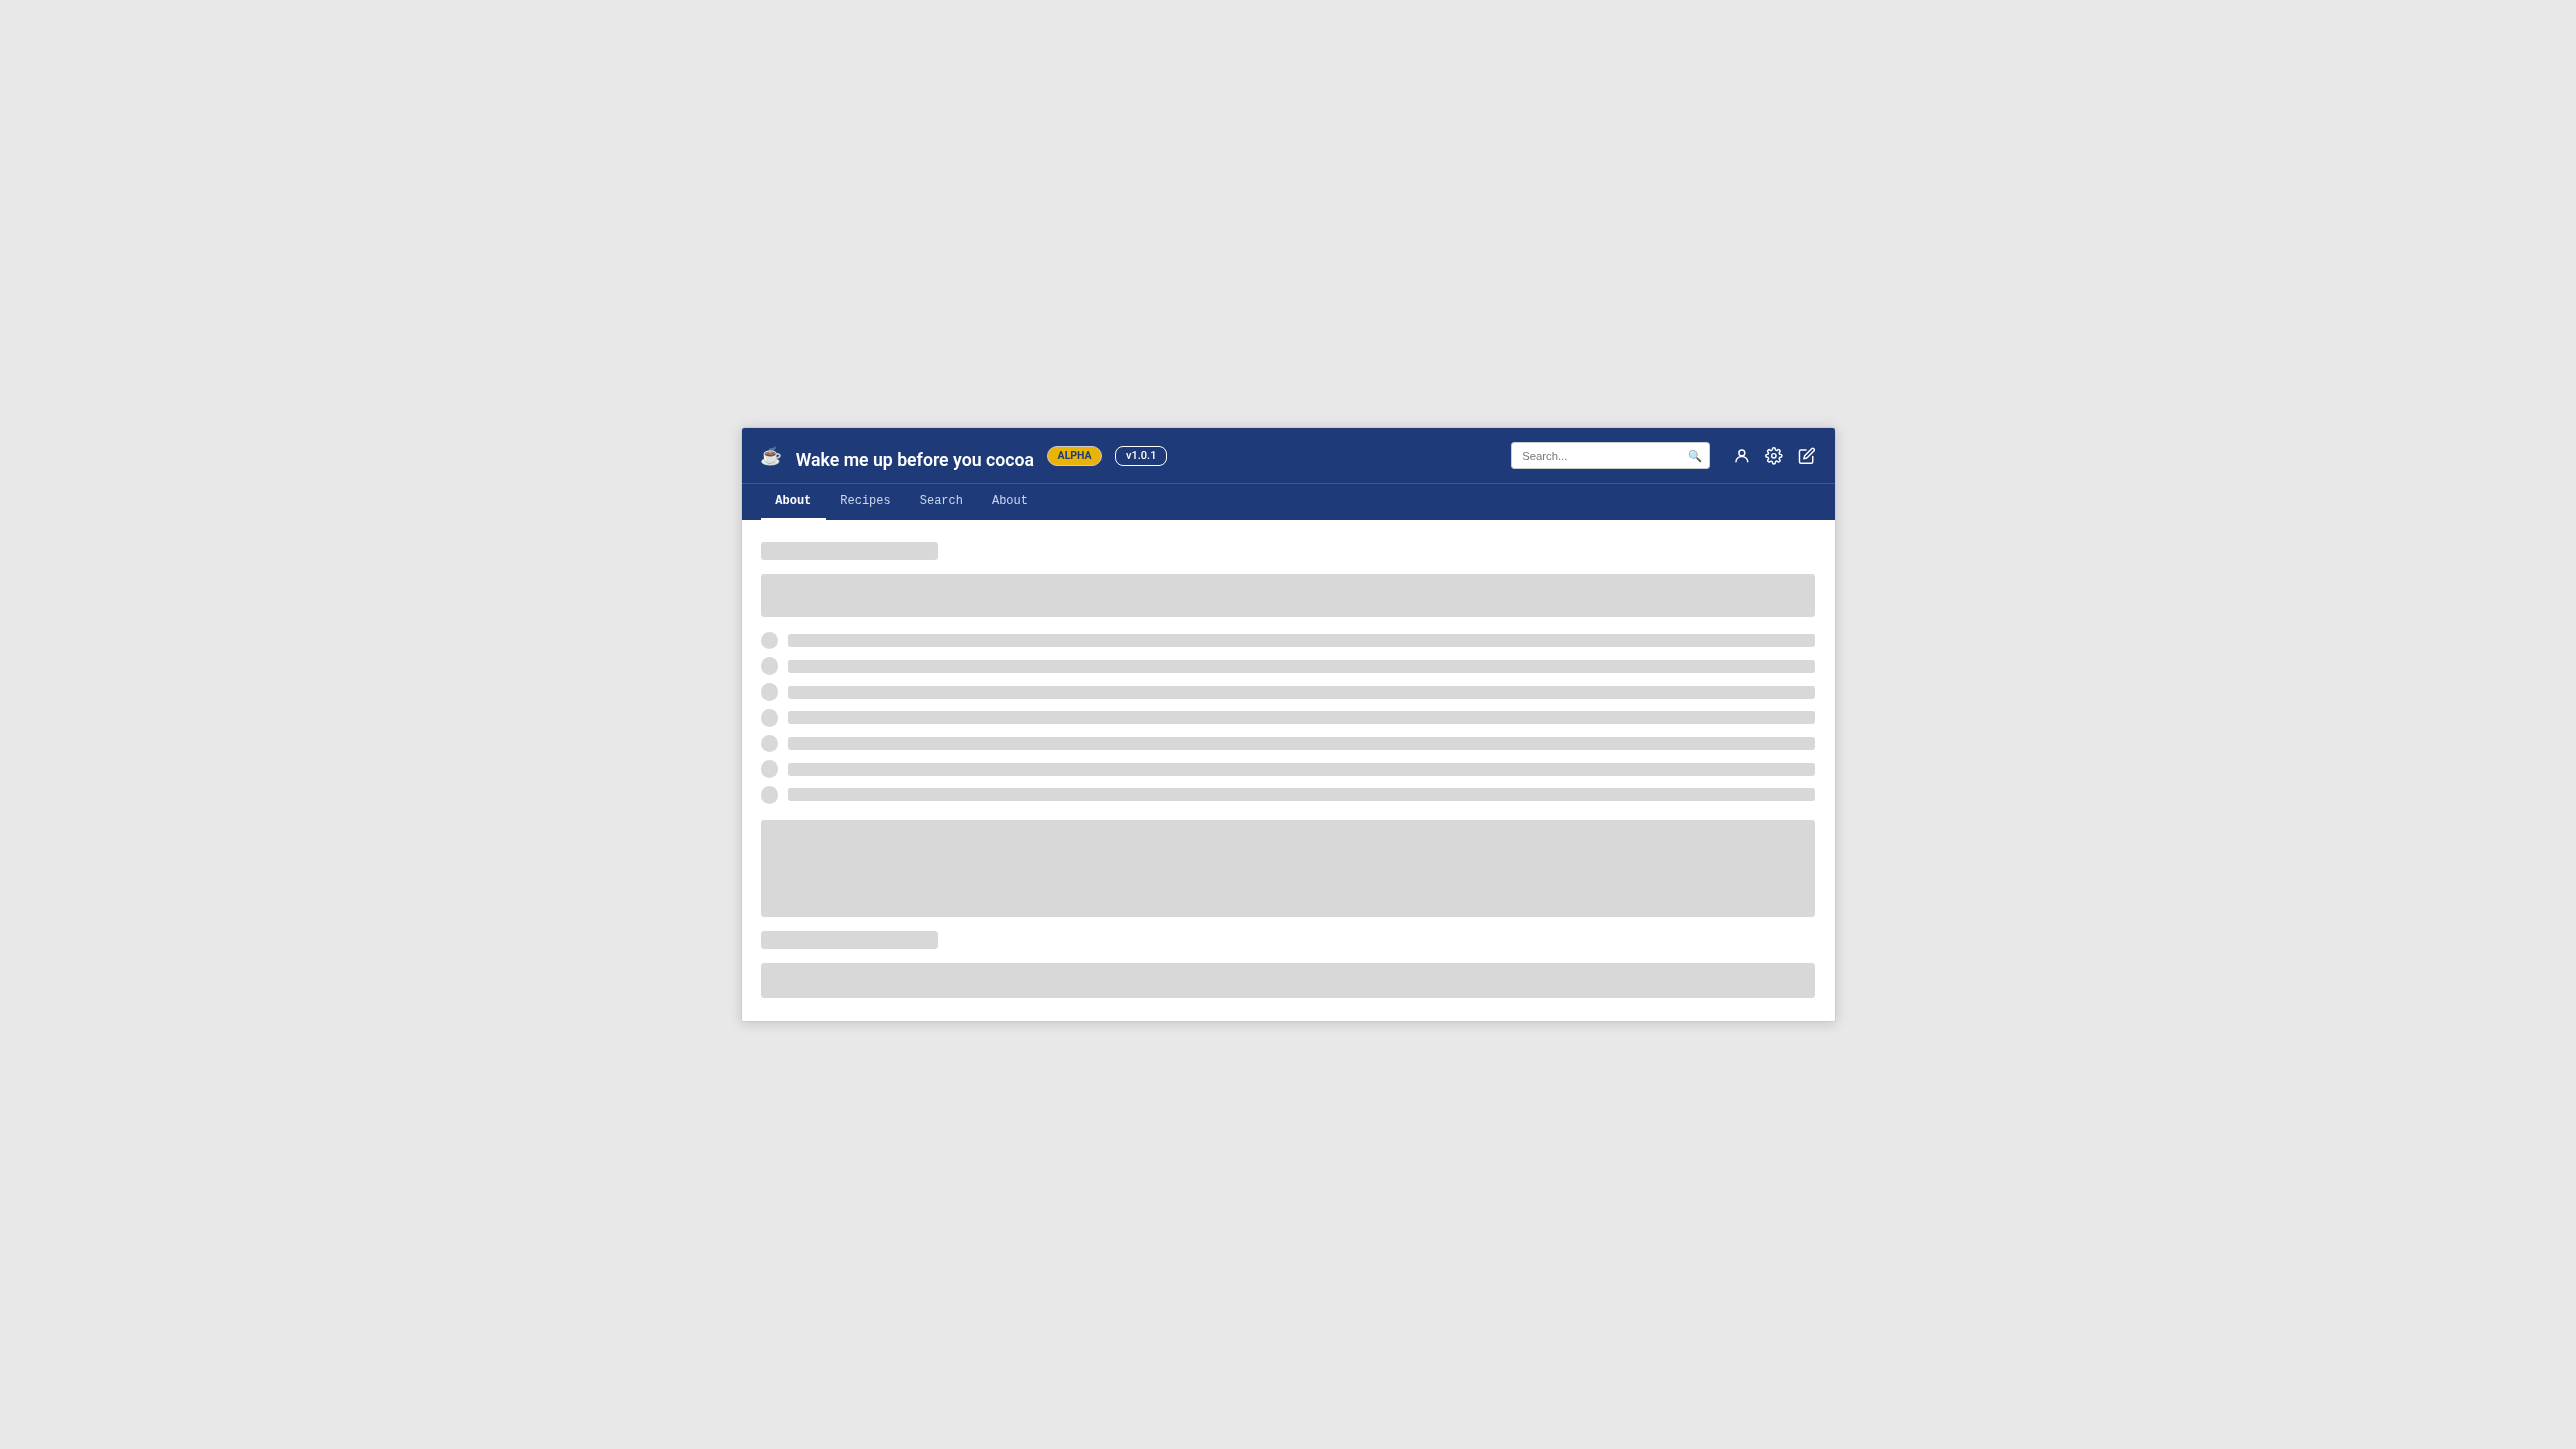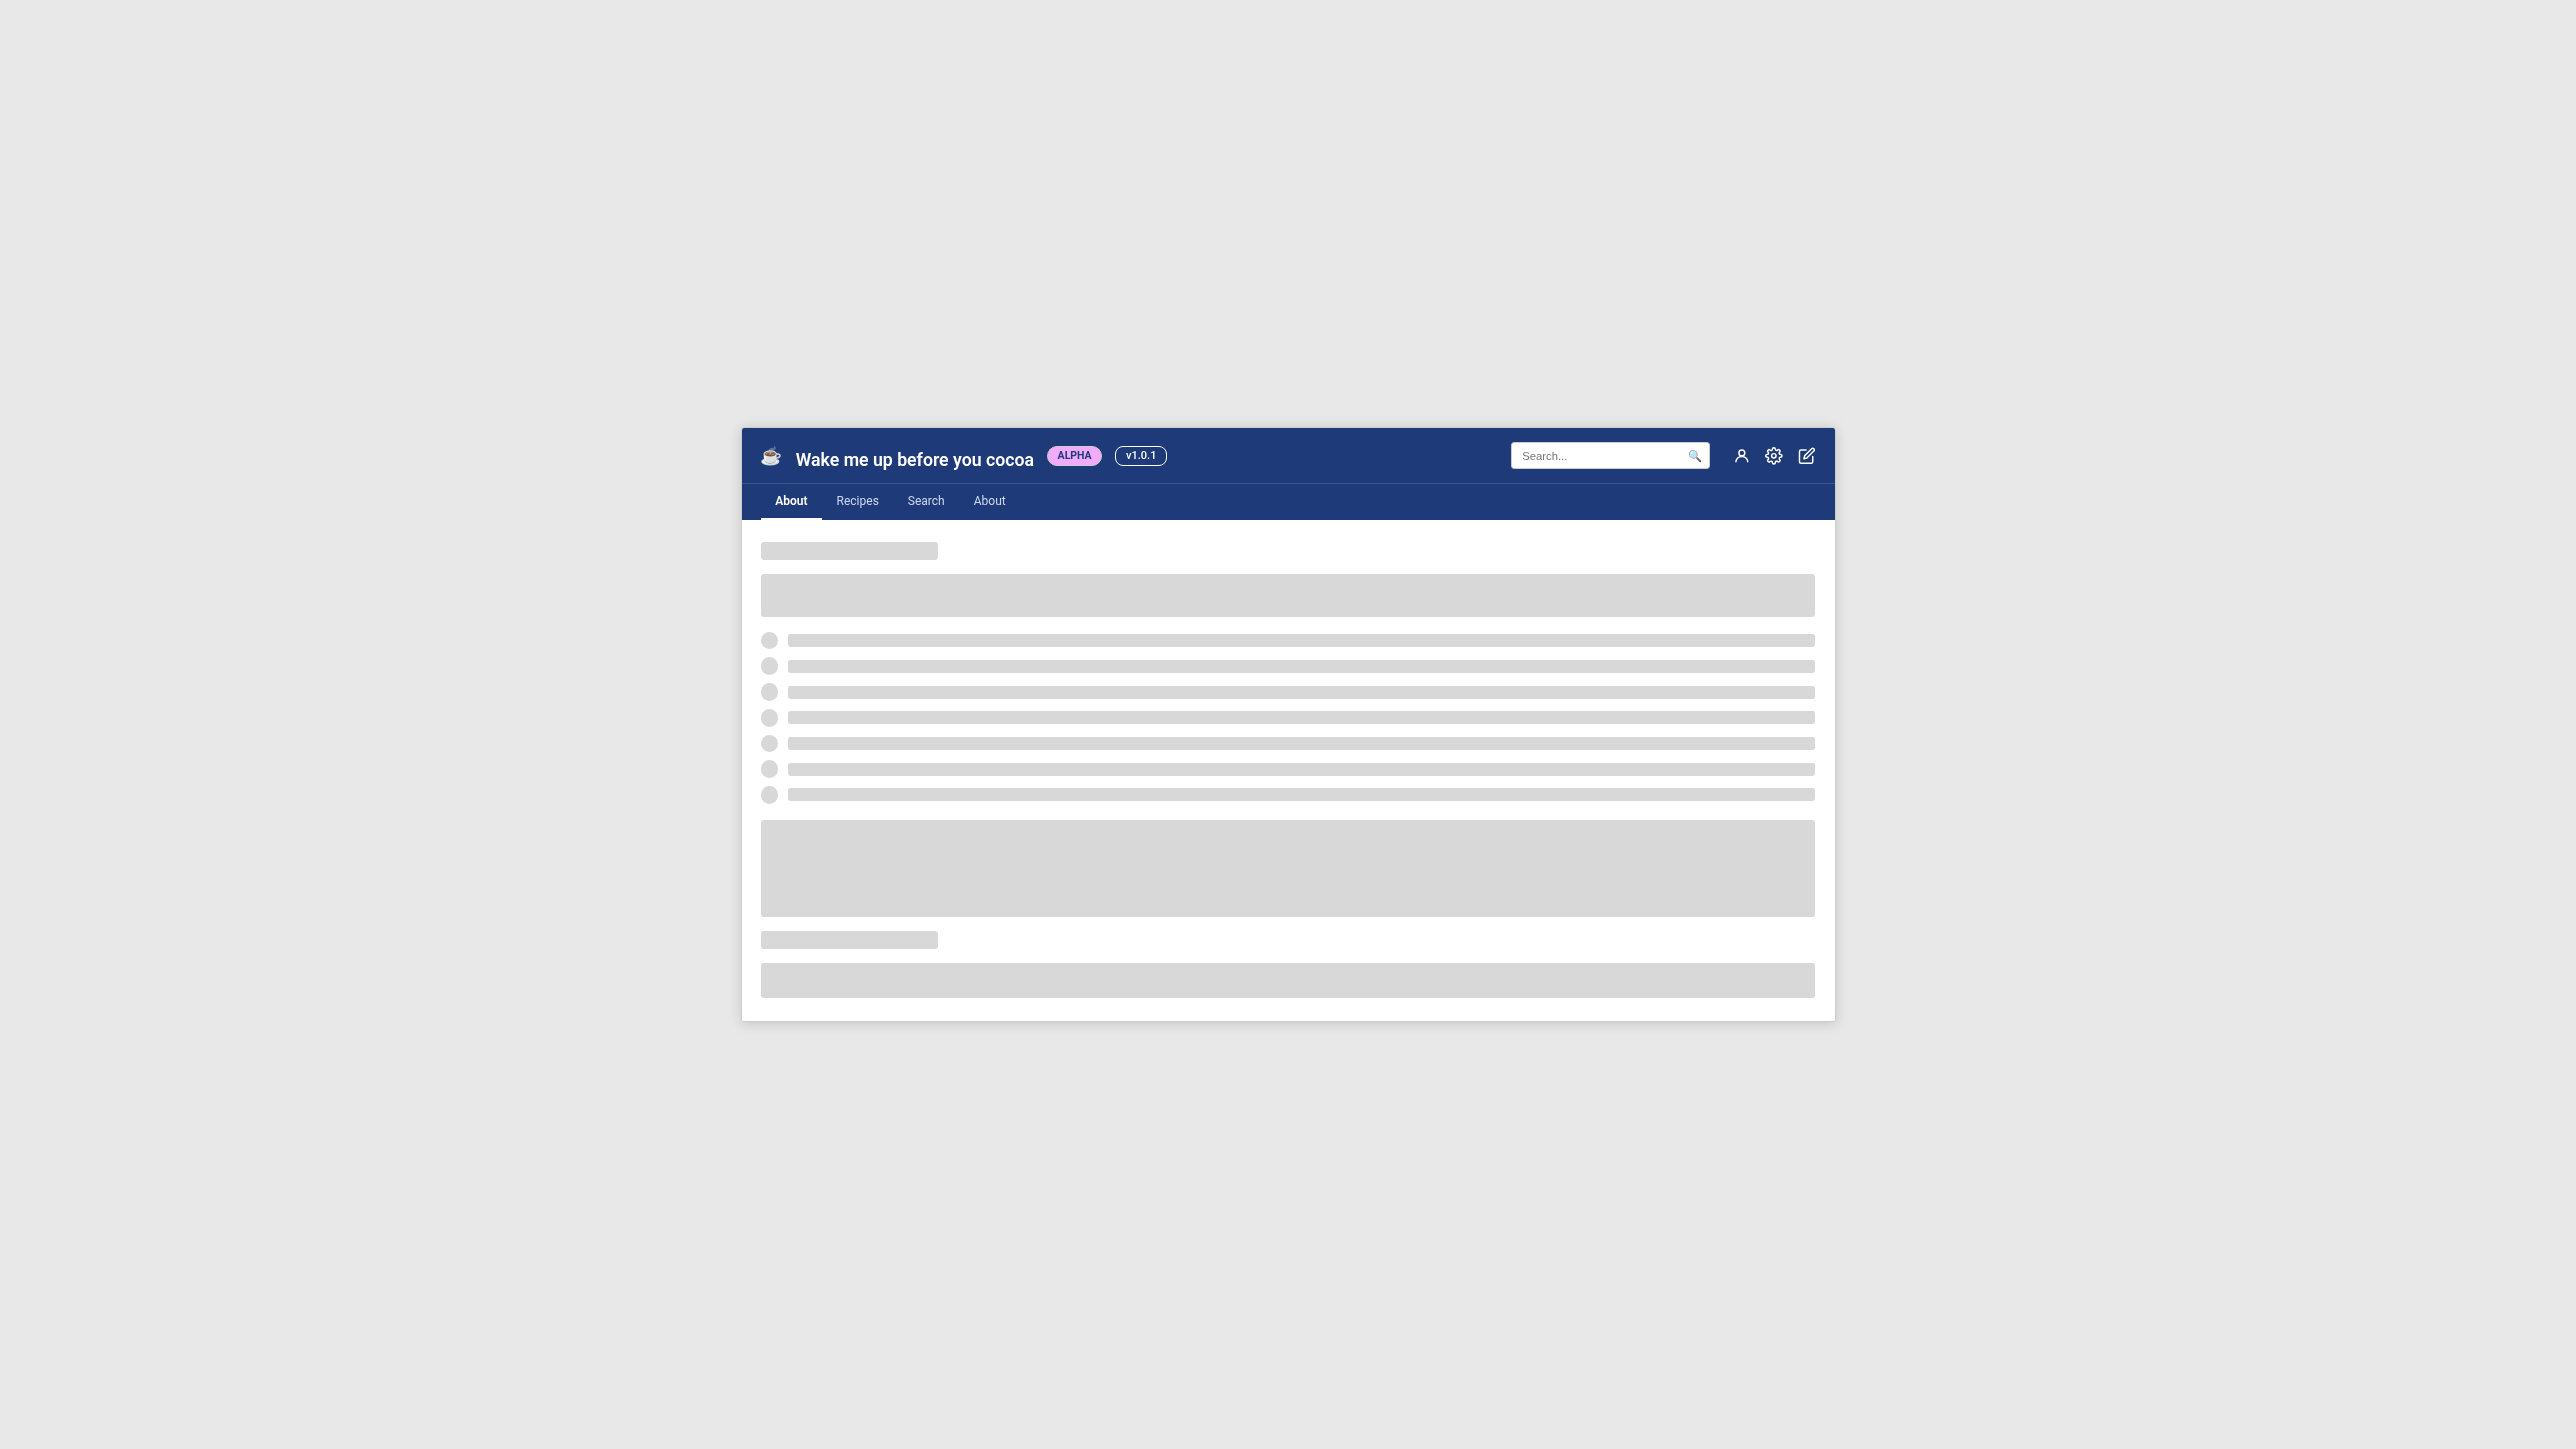--- a/index.html
+++ b/index.html
@@ -33,21 +33,21 @@
       font-size: 17.7px;
     }
     .header-title {
       color: #fff;
       font-size: 17.7px;
       font-weight: 600;
       flex: none;
       margin-top: 8px;
     }
     .badge-alpha {
-      background: #f0abfc;
+      background: #eab308;
       color: #1e3a78;
       border-radius: 16px;
       padding: 2.4px 9.7px;
       font-size: 10.5px;
       font-weight: 700;
       border: 0.8px solid #ccc;
     }
     .badge-version {
       background: #1e3a78;
       color: #fff;
@@ -103,20 +103,21 @@
       padding: 0 19.3px;
       border-top: 0.8px solid rgba(255,255,255,0.15);
     }
     .nav-item {
       color: #cdd8f0;
       padding: 9.7px 14.5px;
       font-size: 12px;
       cursor: pointer;
       border-bottom: 2.4px solid transparent;
       font-weight: 400;
+      font-family: Liberation Mono, monospace;
     }
     .nav-item.active {
       color: #fff;
       border-bottom: 2.4px solid #fff;
       font-weight: 600;
     }
     
     .content {
       background: #fff;
       padding: 22.5px 19.3px;

